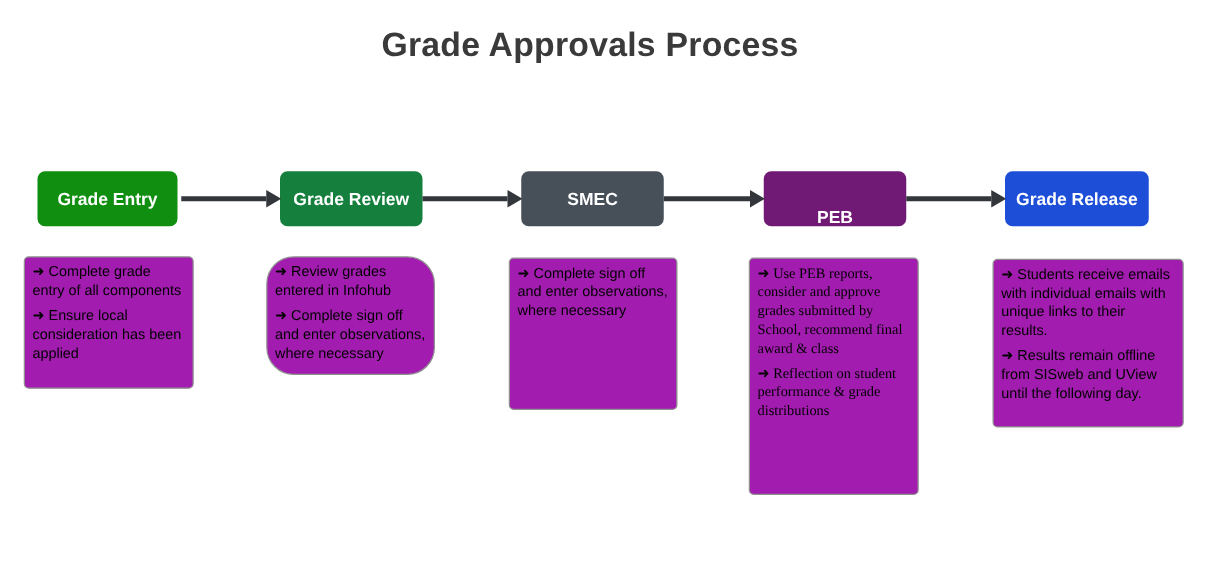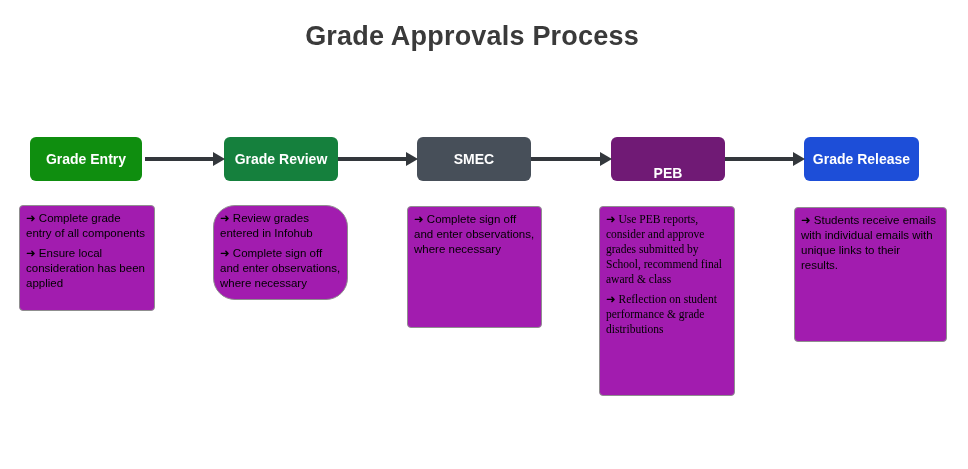--- a/index.html
+++ b/index.html
@@ -104,15 +104,16 @@
   </div>
   <div class="note note-2" style="border-color: rgb(143, 143, 143); color: rgb(0, 0, 0);">
     <p>➜ Complete sign off and enter observations, where necessary</p>
   </div>
   <div class="note note-3" style="border-color: rgb(143, 143, 143); color: rgb(0, 0, 0); font-family: Liberation Serif, serif;">
     <p>➜ Use PEB reports, consider and approve grades submitted by School, recommend final award &amp; class</p>
     <p>➜ Reflection on student performance &amp; grade distributions</p>
   </div>
   <div class="note note-4" style="border-color: rgb(143, 143, 143); color: rgb(0, 0, 0);">
     <p>➜ Students receive emails with individual emails with unique links to their results.</p>
+    <p>➜ Results remain offline from SISweb and UView until the following day.</p>
   </div>
 
 </div>
 
 </body></html>

